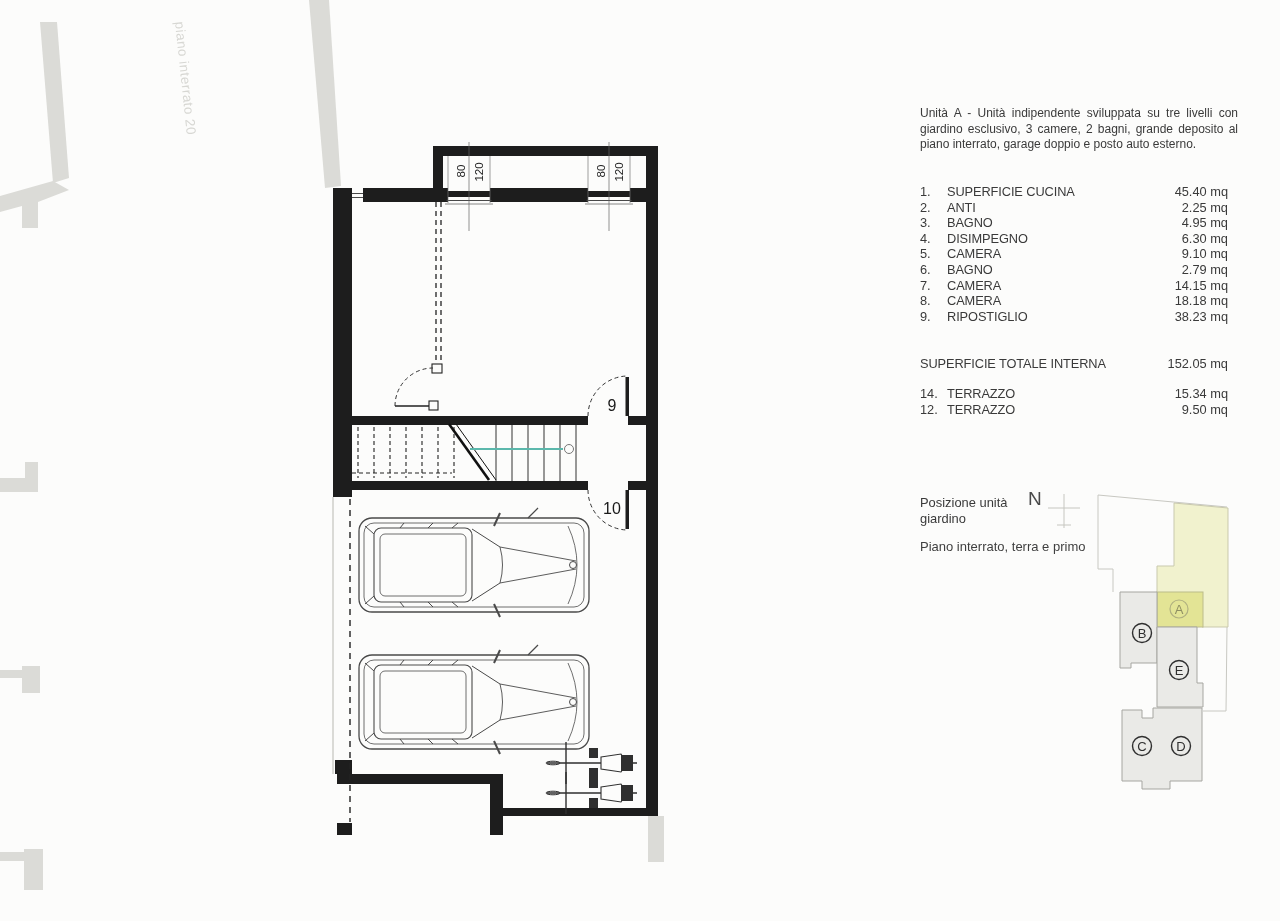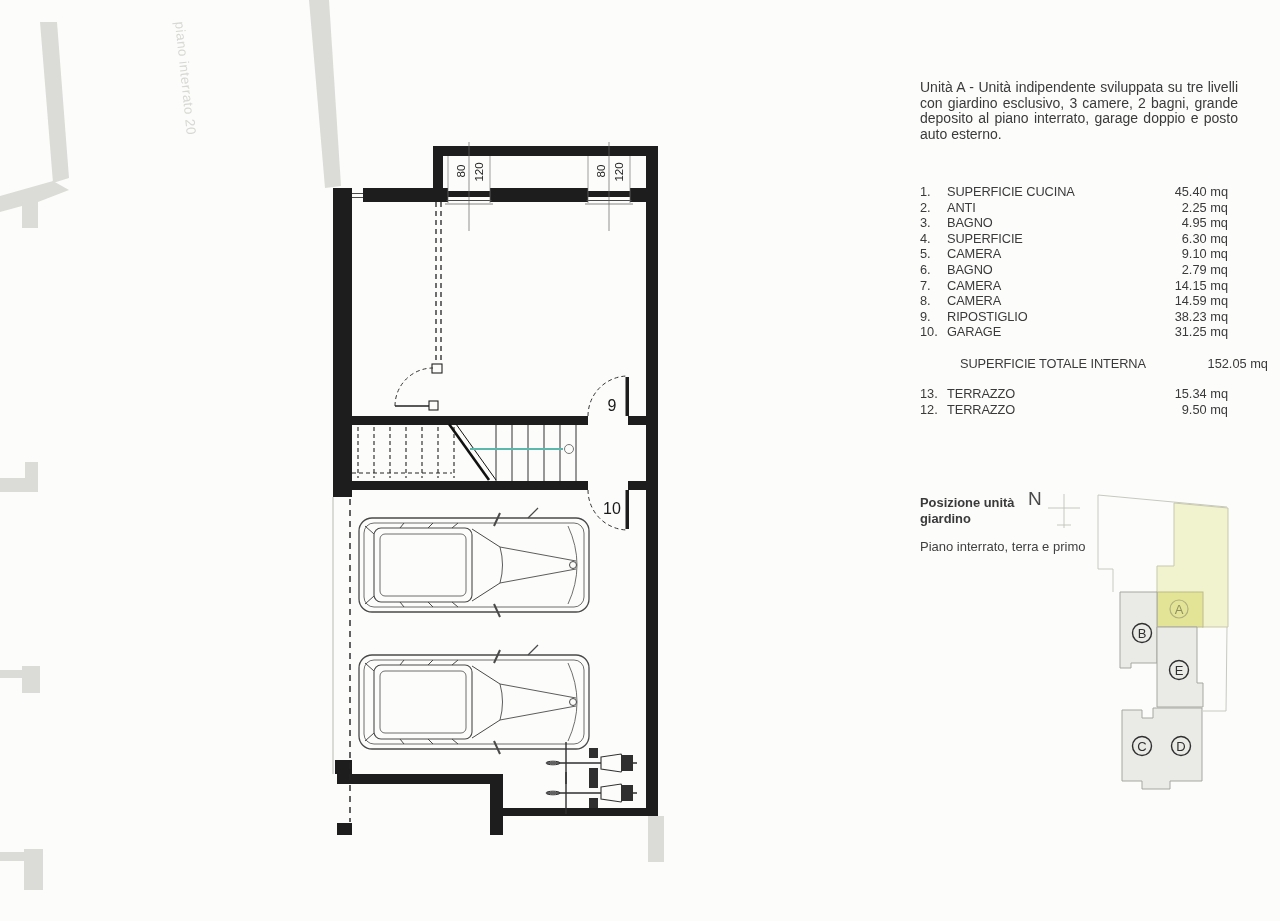--- a/index.html
+++ b/index.html
@@ -1,32 +1,32 @@
 <!DOCTYPE html>
 <html><head>
 <meta charset="utf-8">
 <style>
   html,body{margin:0;padding:0;background:#e8e8e8;}
   .page{position:relative;width:1280px;height:921px;background:#fcfcfb;
         font-family:"Liberation Sans",sans-serif;overflow:hidden;}
   .abs{position:absolute;}
   #plan-svg{position:absolute;left:0;top:0;}
-  #description{left:920px;top:80px;width:318px;font-size:14px;line-height:15.5px;
+  #description{left:920px;top:106px;width:318px;font-size:12px;line-height:15.5px;
                color:#3a3a3a;text-align:justify;}
   .list{position:absolute;left:920px;width:308px;color:#3a3a3a;font-size:12.8px;}
   #room-list{top:184px;}
   #ext-list{top:386px;}
   .room-row{display:flex;line-height:15.6px;}
   .room-row .num{width:27px;}
   .room-row .nm{flex:1;letter-spacing:-0.1px;}
   .room-row .ar{white-space:nowrap;margin-left:48px;}
   #total-row{left:920px;top:356px;width:308px;display:flex;font-size:12.8px;
-             color:#3a3a3a;line-height:15.6px;margin-left:40px;}
+             color:#3a3a3a;line-height:15.6px;}
   #total-row .lbl{flex:1;letter-spacing:-0.1px;}
-  #position{left:920px;top:495px;font-size:12.9px;line-height:16px;color:#3a3a3a;font-weight:bold;}
+  #position{left:920px;top:495px;font-size:12.9px;line-height:16px;color:#3a3a3a;}
   #compass-n{left:1028px;top:488px;font-size:19px;color:#4a4a4a;}
   #floors{left:920px;top:539px;font-size:13px;color:#3f3f3f;}
   svg text{font-family:"Liberation Sans",sans-serif;}
 </style>
 </head>
 <body>
 
 <div class="page">
 
   <svg id="plan-svg" width="1280" height="921" viewBox="0 0 1280 921">
@@ -244,63 +244,58 @@
         <span class="nm">ANTI</span>
         <span class="ar">2.25 mq</span>
       </div>
       <div class="room-row">
         <span class="num">3.</span>
         <span class="nm">BAGNO</span>
         <span class="ar">4.95 mq</span>
       </div>
       <div class="room-row">
         <span class="num">4.</span>
-        <span class="nm">SUPERFICIE</span>
+        <span class="nm">DISIMPEGNO</span>
         <span class="ar">6.30 mq</span>
       </div>
       <div class="room-row">
         <span class="num">5.</span>
         <span class="nm">CAMERA</span>
         <span class="ar">9.10 mq</span>
       </div>
       <div class="room-row">
         <span class="num">6.</span>
         <span class="nm">BAGNO</span>
         <span class="ar">2.79 mq</span>
       </div>
       <div class="room-row">
         <span class="num">7.</span>
         <span class="nm">CAMERA</span>
         <span class="ar">14.15 mq</span>
       </div>
       <div class="room-row">
         <span class="num">8.</span>
         <span class="nm">CAMERA</span>
-        <span class="ar">14.59 mq</span>
+        <span class="ar">18.18 mq</span>
       </div>
       <div class="room-row">
         <span class="num">9.</span>
         <span class="nm">RIPOSTIGLIO</span>
         <span class="ar">38.23 mq</span>
-      </div>
-      <div class="room-row">
-        <span class="num">10.</span>
-        <span class="nm">GARAGE</span>
-        <span class="ar">31.25 mq</span>
       </div>
     </div>
 
   <div id="total-row" class="abs">
     <span class="lbl">SUPERFICIE TOTALE INTERNA</span>
     <span class="ar">152.05 mq</span>
   </div>
 
   <div id="ext-list" class="list">
       <div class="room-row">
-        <span class="num">13.</span>
+        <span class="num">14.</span>
         <span class="nm">TERRAZZO</span>
         <span class="ar">15.34 mq</span>
       </div>
       <div class="room-row">
         <span class="num">12.</span>
         <span class="nm">TERRAZZO</span>
         <span class="ar">9.50 mq</span>
       </div>
     </div>
 

